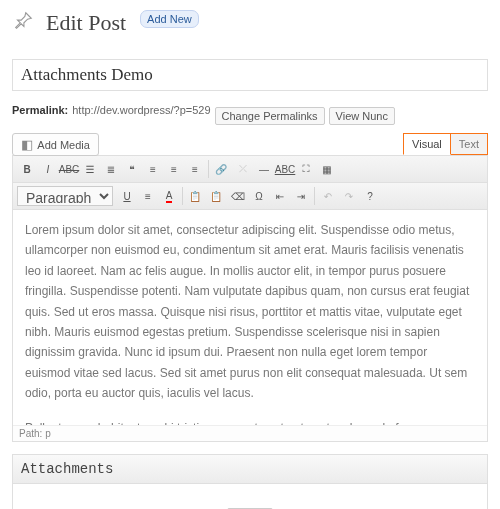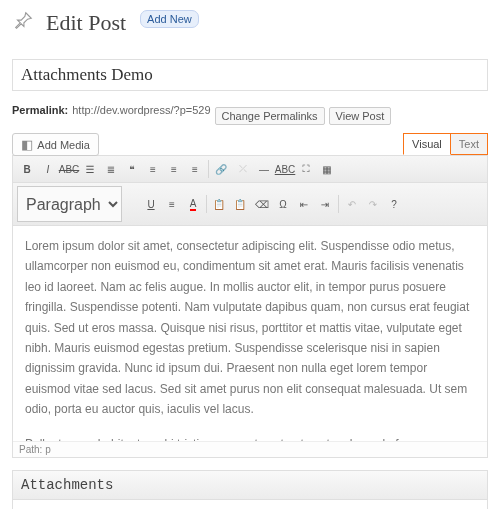--- a/index.html
+++ b/index.html
@@ -17,21 +17,21 @@
   .add-media-btn { background: #fdfdfd; border: 1px solid #ccc; border-radius: 3px; padding: 3px 8px; font-size: 11px; color: #555; cursor: pointer; display: flex; align-items: center; gap: 4px; margin-bottom: -1px; }
   .add-media-btn .cam { color: #888; font-size: 13px; }
   .tabs { display: flex; }
   .tab { border: 1px solid #f97316; background: #f2f2f2; padding: 4px 8px; font-size: 11px; color: #777; cursor: pointer; margin-left: -1px; }
   .tab.active { background: #fff; border-bottom-color: #fff; color: #444; z-index: 2; position: relative; }
   .editor-wrap { border: 1px solid #dfdfdf; }
   .toolbar { background: linear-gradient(#f6f6f6,#eaeaea); border-bottom: 1px solid #dfdfdf; padding: 3px 4px; display: flex; flex-wrap: wrap; gap: 1px; align-items: center; }
   .tb-btn { width: 20px; height: 20px; display: flex; align-items: center; justify-content: center; font-size: 10px; color: #555; border: 1px solid transparent; border-radius: 2px; cursor: pointer; }
   .tb-btn.muted { color: #bbb; }
   .tb-sep { width: 1px; height: 18px; background: #d5d5d5; margin: 0 2px; }
-  .format-select { font-size: 16px; padding: 2px 4px; border: 1px solid #ccc; background: #fafafa; color: #555; height: 36px; margin-right: 18px; }
+  .format-select { font-size: 14px; padding: 2px 4px; border: 1px solid #ccc; background: #fafafa; color: #555; height: 20px; margin-right: 3px; }
   .editor-content { padding: 10px 12px; font-size: 12px; line-height: 1.7; color: #777; height: 215px; overflow: hidden; background: #fff; }
   .editor-content p { margin-bottom: 14px; }
   .path-bar { border-top: 1px solid #eee; background: #fdfdfd; padding: 2px 6px; font-size: 10px; color: #888; }
   .status-bar { border-top: 1px solid #dfdfdf; background: #f6f6f6; padding: 3px 6px; display: flex; justify-content: space-between; font-size: 11px; color: #555; }
   .metabox { margin-top: 12px; border: 1px solid #dfdfdf; }
   .metabox-header { background: linear-gradient(#f9f9f9,#ececec); border-bottom: 1px solid #dfdfdf; padding: 6px 8px; font-family: Liberation Mono, monospace; font-size: 14px; color: #444; }
   .metabox-body { padding: 12px; text-align: center; background: #fff; }
 </style>
 </head>
 <body>
@@ -47,21 +47,21 @@
   <h1 class="page-title">Edit Post</h1>
   <button class="add-new-btn">Add New</button>
 </div>
 
 <input type="text" class="title-input" value="Attachments Demo" style="">
 
 <div class="permalink-row">
   <b>Permalink:</b>
   <span class="permalink-url">http://dev.wordpress/?p=529</span>
   <button class="small-btn">Change Permalinks</button>
-  <button class="small-btn">View Post</button>
+  <button class="small-btn">View Nunc</button>
 </div>
 
 <div class="media-tabs-row">
   <button class="add-media-btn">
     <span class="cam">◧</span>
     <span>Add Media</span>
   </button>
   <div class="tabs">
     <div class="tab active">Visual</div>
     <div class="tab">Text</div>

